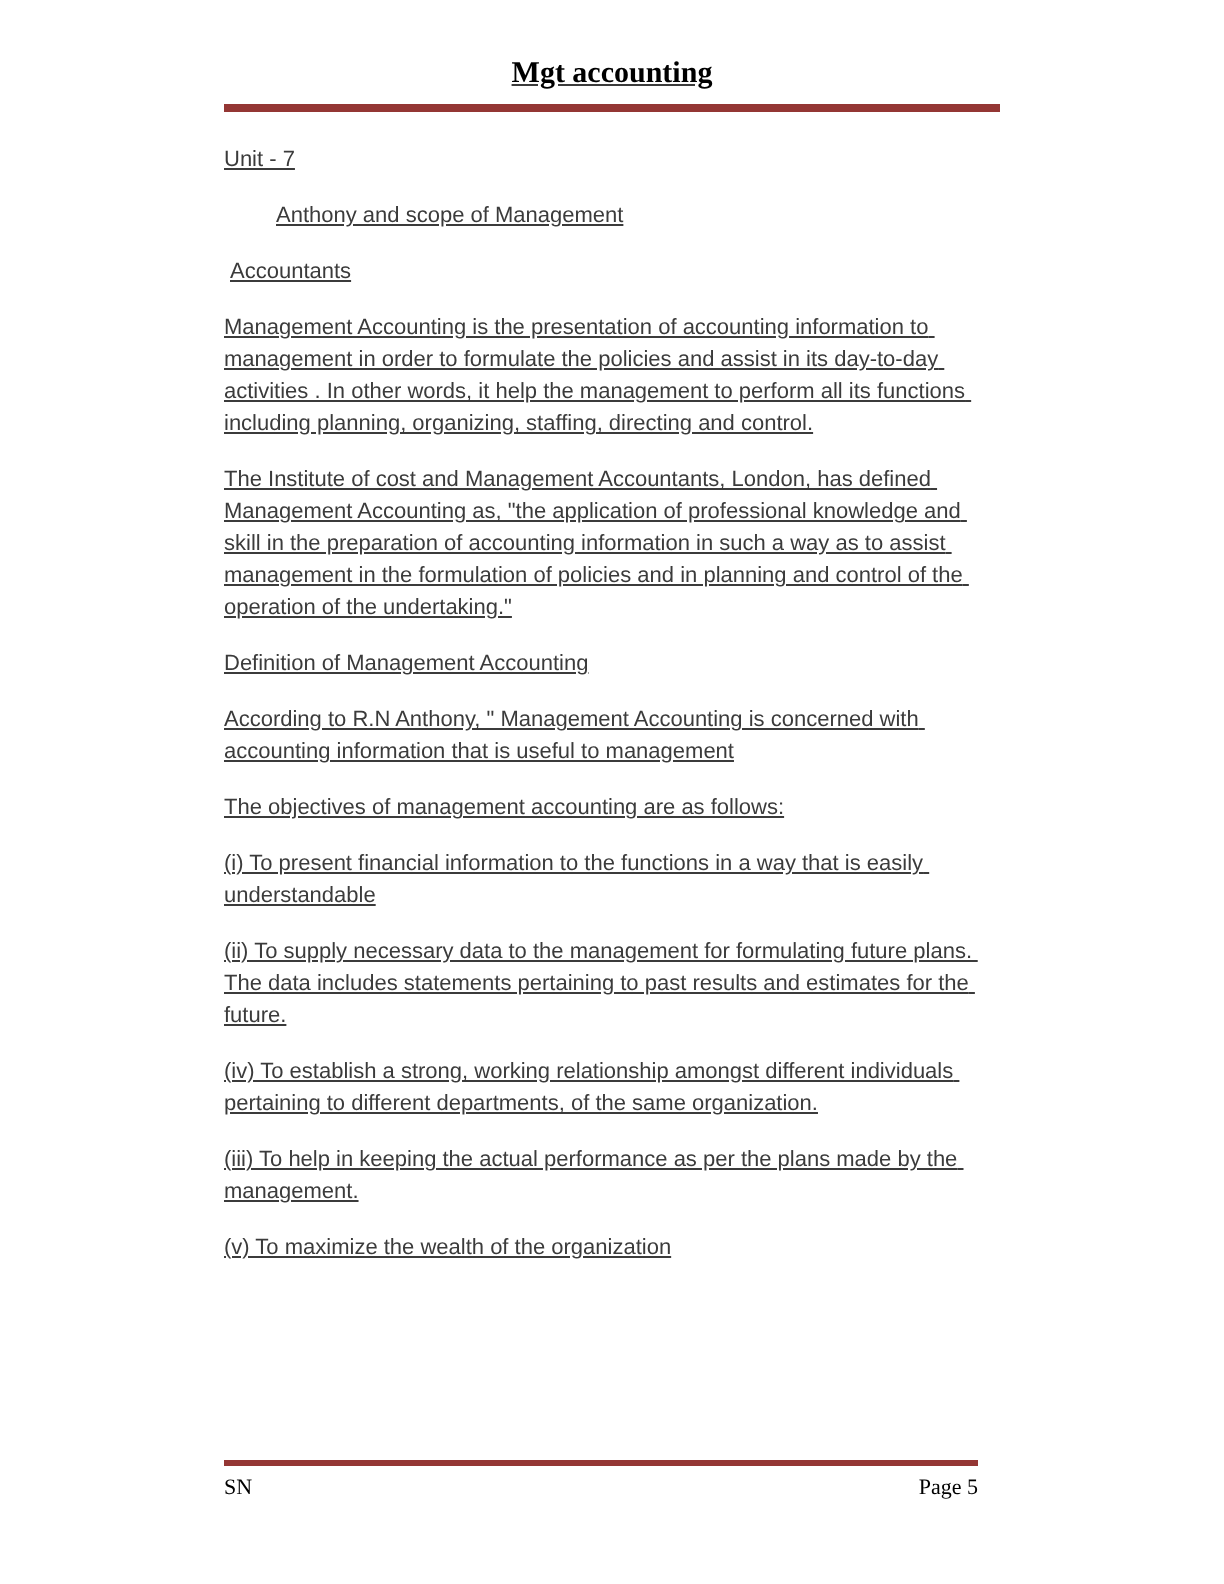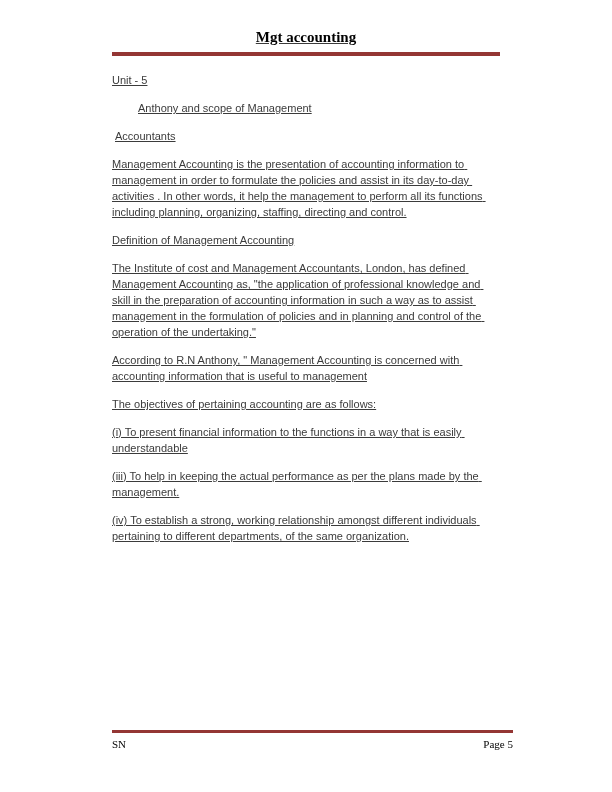--- a/index.html
+++ b/index.html
@@ -46,52 +46,54 @@
   }
   .indent-sm {
     padding-left: 3px;
   }
   .gap-large {
     margin-top: 84px !important;
   }
   .footer {
     position: absolute;
     left: 68px;
-    right: 55px;
+    right: 79px;
     bottom: 42px;
     border-top: 3px solid var(--rule, #943634);
     padding-top: 5px;
     display: flex;
     justify-content: space-between;
     font-family: "Liberation Serif", serif;
     font-size: 11px;
     color: #000000;
   }
 </style>
 </head>
 <body>
 
 <div class="page">
 
   <h1 class="doc-title">Mgt accounting</h1>
 
   <div class="title-rule"></div>
 
   <div class="body-text">
-    <p>Unit - 5</p>
+    <p>Unit - 7</p>
     <p class="indent">Anthony and scope of Management</p>
     <p class="indent-sm">Accountants</p>
     <p>Management Accounting is the presentation of accounting information to management in order to formulate the policies and assist in its day-to-day activities . In other words, it help the management to perform all its functions including planning, organizing, staffing, directing and control.</p>
+    <p>The Institute of cost and Management Accountants, London, has defined Management Accounting as, "the application of professional knowledge and skill in the preparation of accounting information in such a way as to assist management in the formulation of policies and in planning and control of the operation of the undertaking."</p>
     <p>Definition of Management Accounting</p>
-    <p>The Institute of cost and Management Accountants, London, has defined Management Accounting as, "the application of professional knowledge and skill in the preparation of accounting information in such a way as to assist management in the formulation of policies and in planning and control of the operation of the undertaking."</p>
     <p>According to R.N Anthony, " Management Accounting is concerned with accounting information that is useful to management</p>
-    <p>The objectives of pertaining accounting are as follows:</p>
+    <p>The objectives of management accounting are as follows:</p>
     <p>(i) To present financial information to the functions in a way that is easily understandable</p>
+    <p>(ii) To supply necessary data to the management for formulating future plans. The data includes statements pertaining to past results and estimates for the future.</p>
+    <p>(iv) To establish a strong, working relationship amongst different individuals pertaining to different departments, of the same organization.</p>
     <p>(iii) To help in keeping the actual performance as per the plans made by the management.</p>
-    <p>(iv) To establish a strong, working relationship amongst different individuals pertaining to different departments, of the same organization.</p>
+    <p>(v) To maximize the wealth of the organization</p>
   </div>
 
   <div class="footer">
     <span>SN</span>
     <span>Page 5</span>
   </div>
 
 </div>
 
 </body></html>

